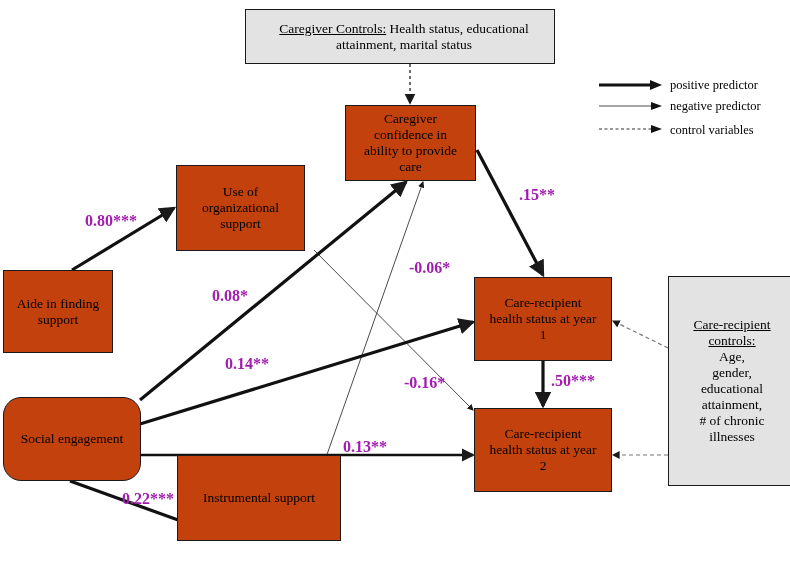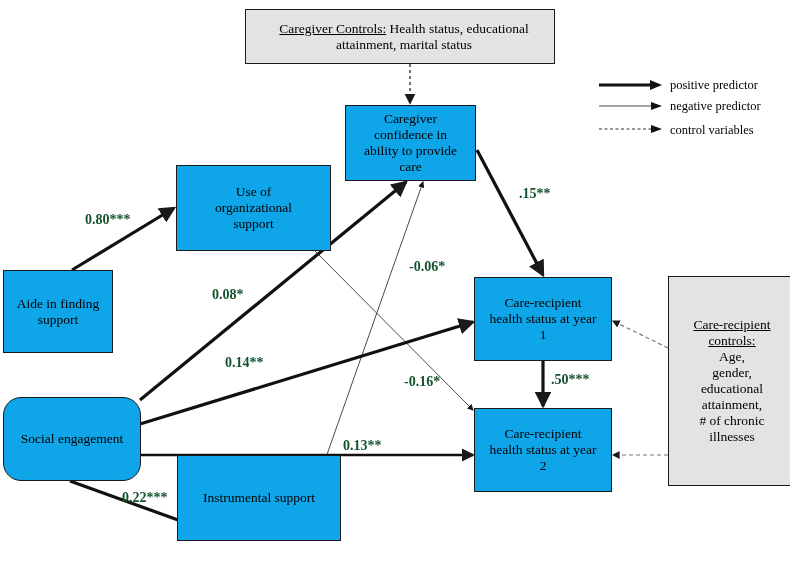--- a/index.html
+++ b/index.html
@@ -24,21 +24,21 @@
     left: 0;
     top: 0;
     width: 790px;
     height: 569px;
     pointer-events: none;
   }
   .node-box {
     position: absolute;
     box-sizing: border-box;
     border: 1.6px solid #1a1a1a;
-    background: #0ea5e9;
+    background: #c2410c;
     display: flex;
     align-items: center;
     justify-content: center;
     text-align: center;
     line-height: 1.18;
     font-size: 13.5px;
     padding: 2px 4px;
   }
   .node-box.shaded {
     background: #e3e3e3;
@@ -46,24 +46,24 @@
   .node-label {
     display: block;
     width: 100%;
     white-space: pre-line;
   }
   .node-label .ul {
     text-decoration: underline;
   }
   .edge-label {
     position: absolute;
-    font-size: 14px;
+    font-size: 16px;
     font-weight: bold;
     white-space: nowrap;
-    color: #14532d;
+    color: #a21caf;
   }
   .legend {
     position: absolute;
     left: 598px;
     top: 76px;
     width: 190px;
     height: 58px;
   }
   .legend-row {
     position: absolute;
@@ -128,21 +128,21 @@
     <span class="node-label"><span class="ul">Caregiver Controls:</span><span> Health status, educational attainment, marital status</span></span>
   </div>
 
   <div class="node-box" style="left:345px; top:105px; width:131px; height:76px;">
     <span class="node-label">Caregiver
 confidence in
 ability to provide
 care</span>
   </div>
 
-  <div class="node-box" style="left:176px; top:165px; width:155px; height:86px;">
+  <div class="node-box" style="left:176px; top:165px; width:129px; height:86px;">
     <span class="node-label">Use of
 organizational
 support</span>
   </div>
 
   <div class="node-box" style="left:3px; top:270px; width:110px; height:83px;">
     <span class="node-label">Aide in finding
 support</span>
   </div>
 

